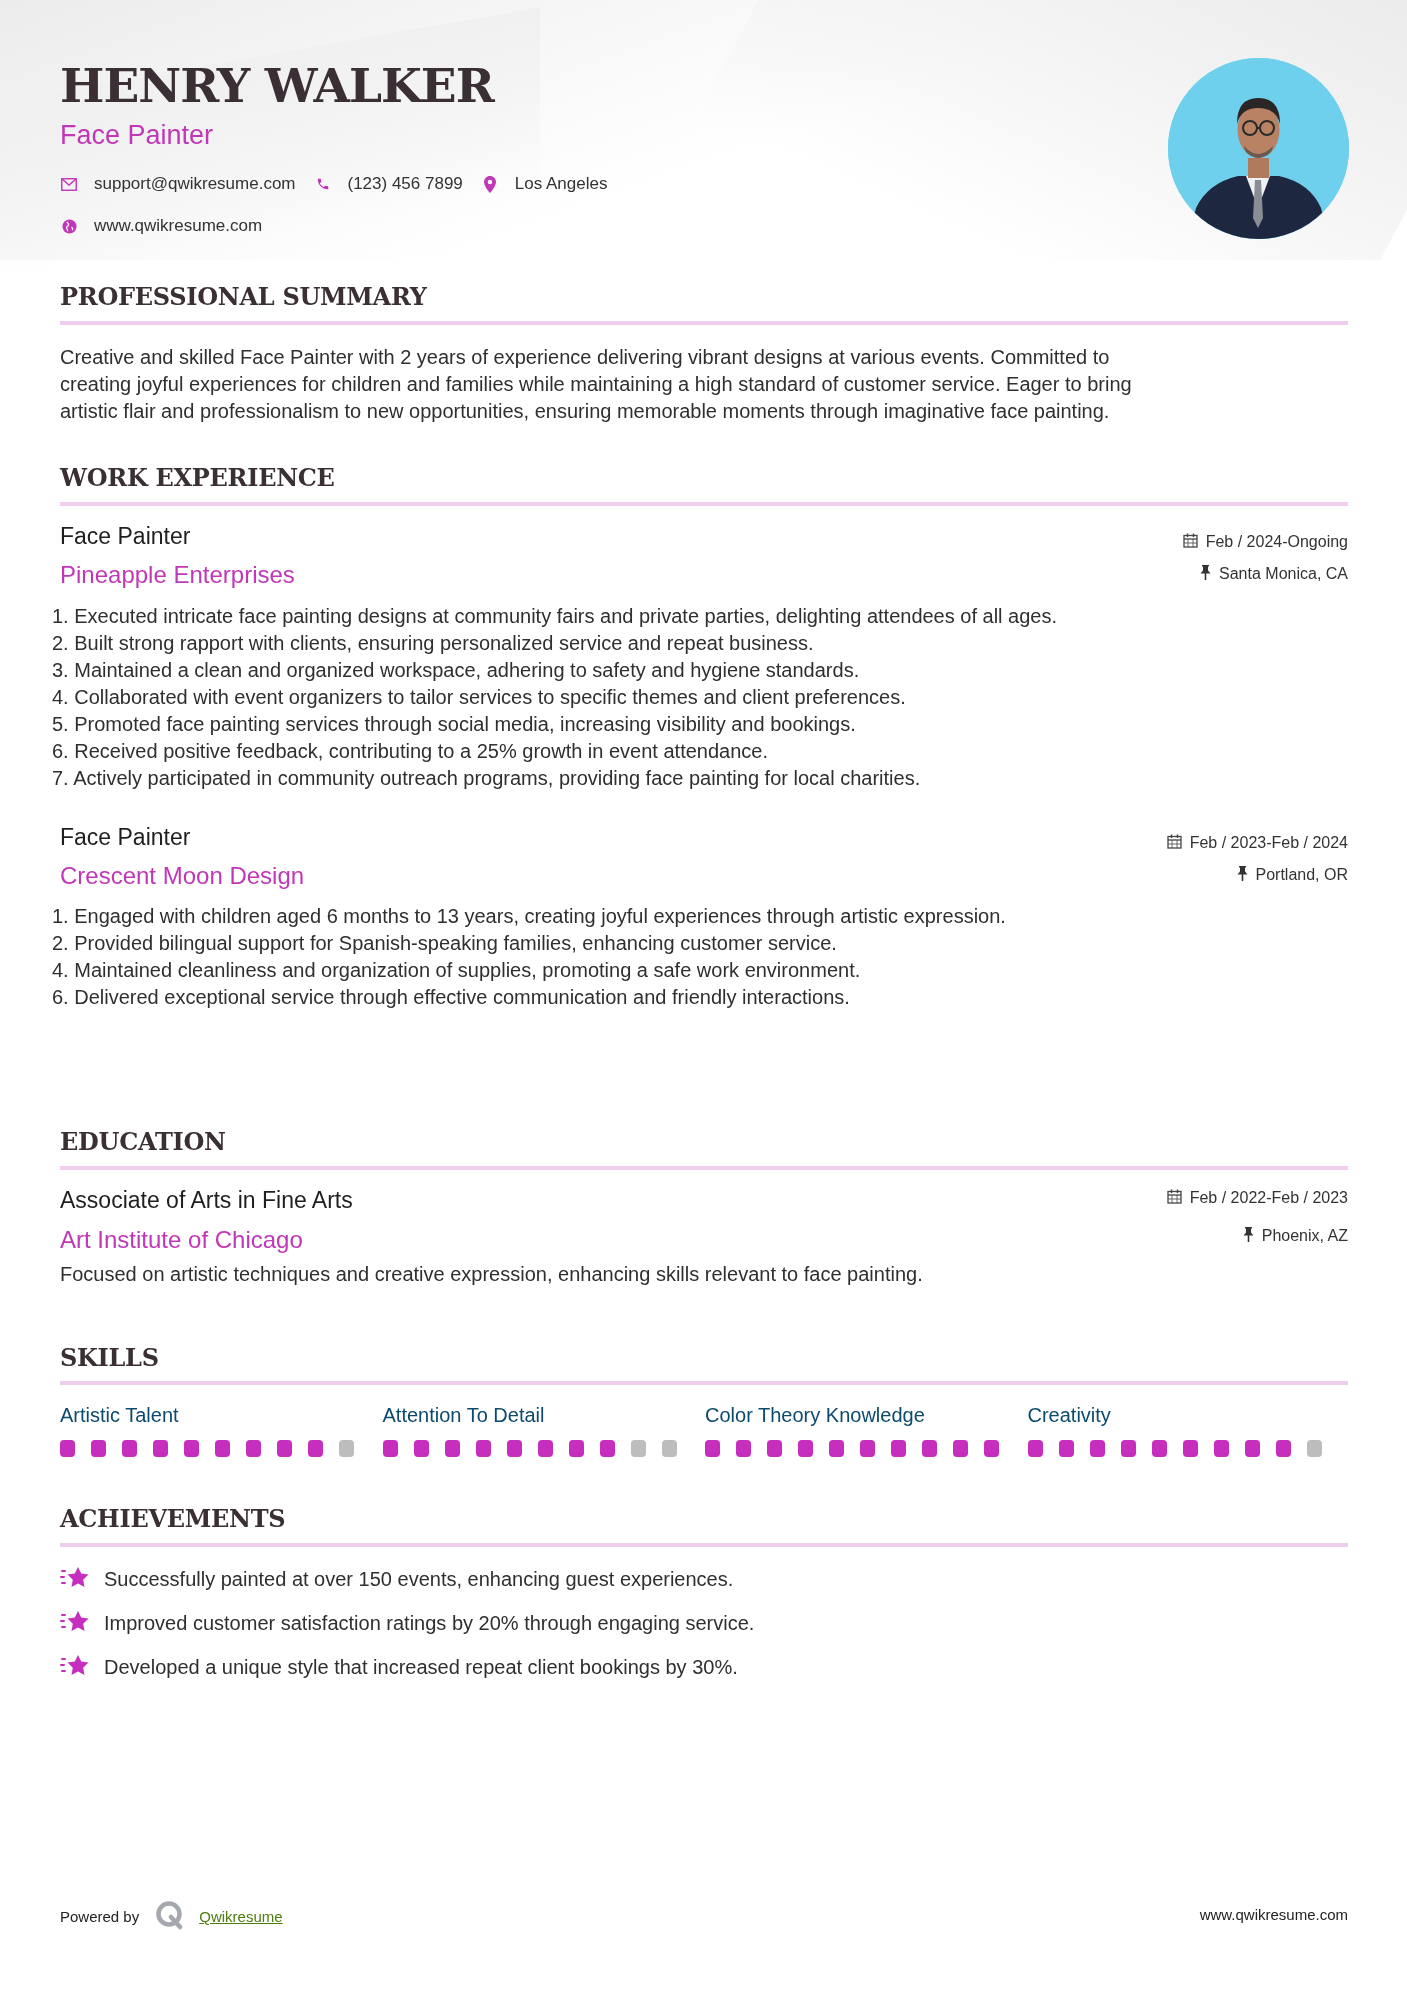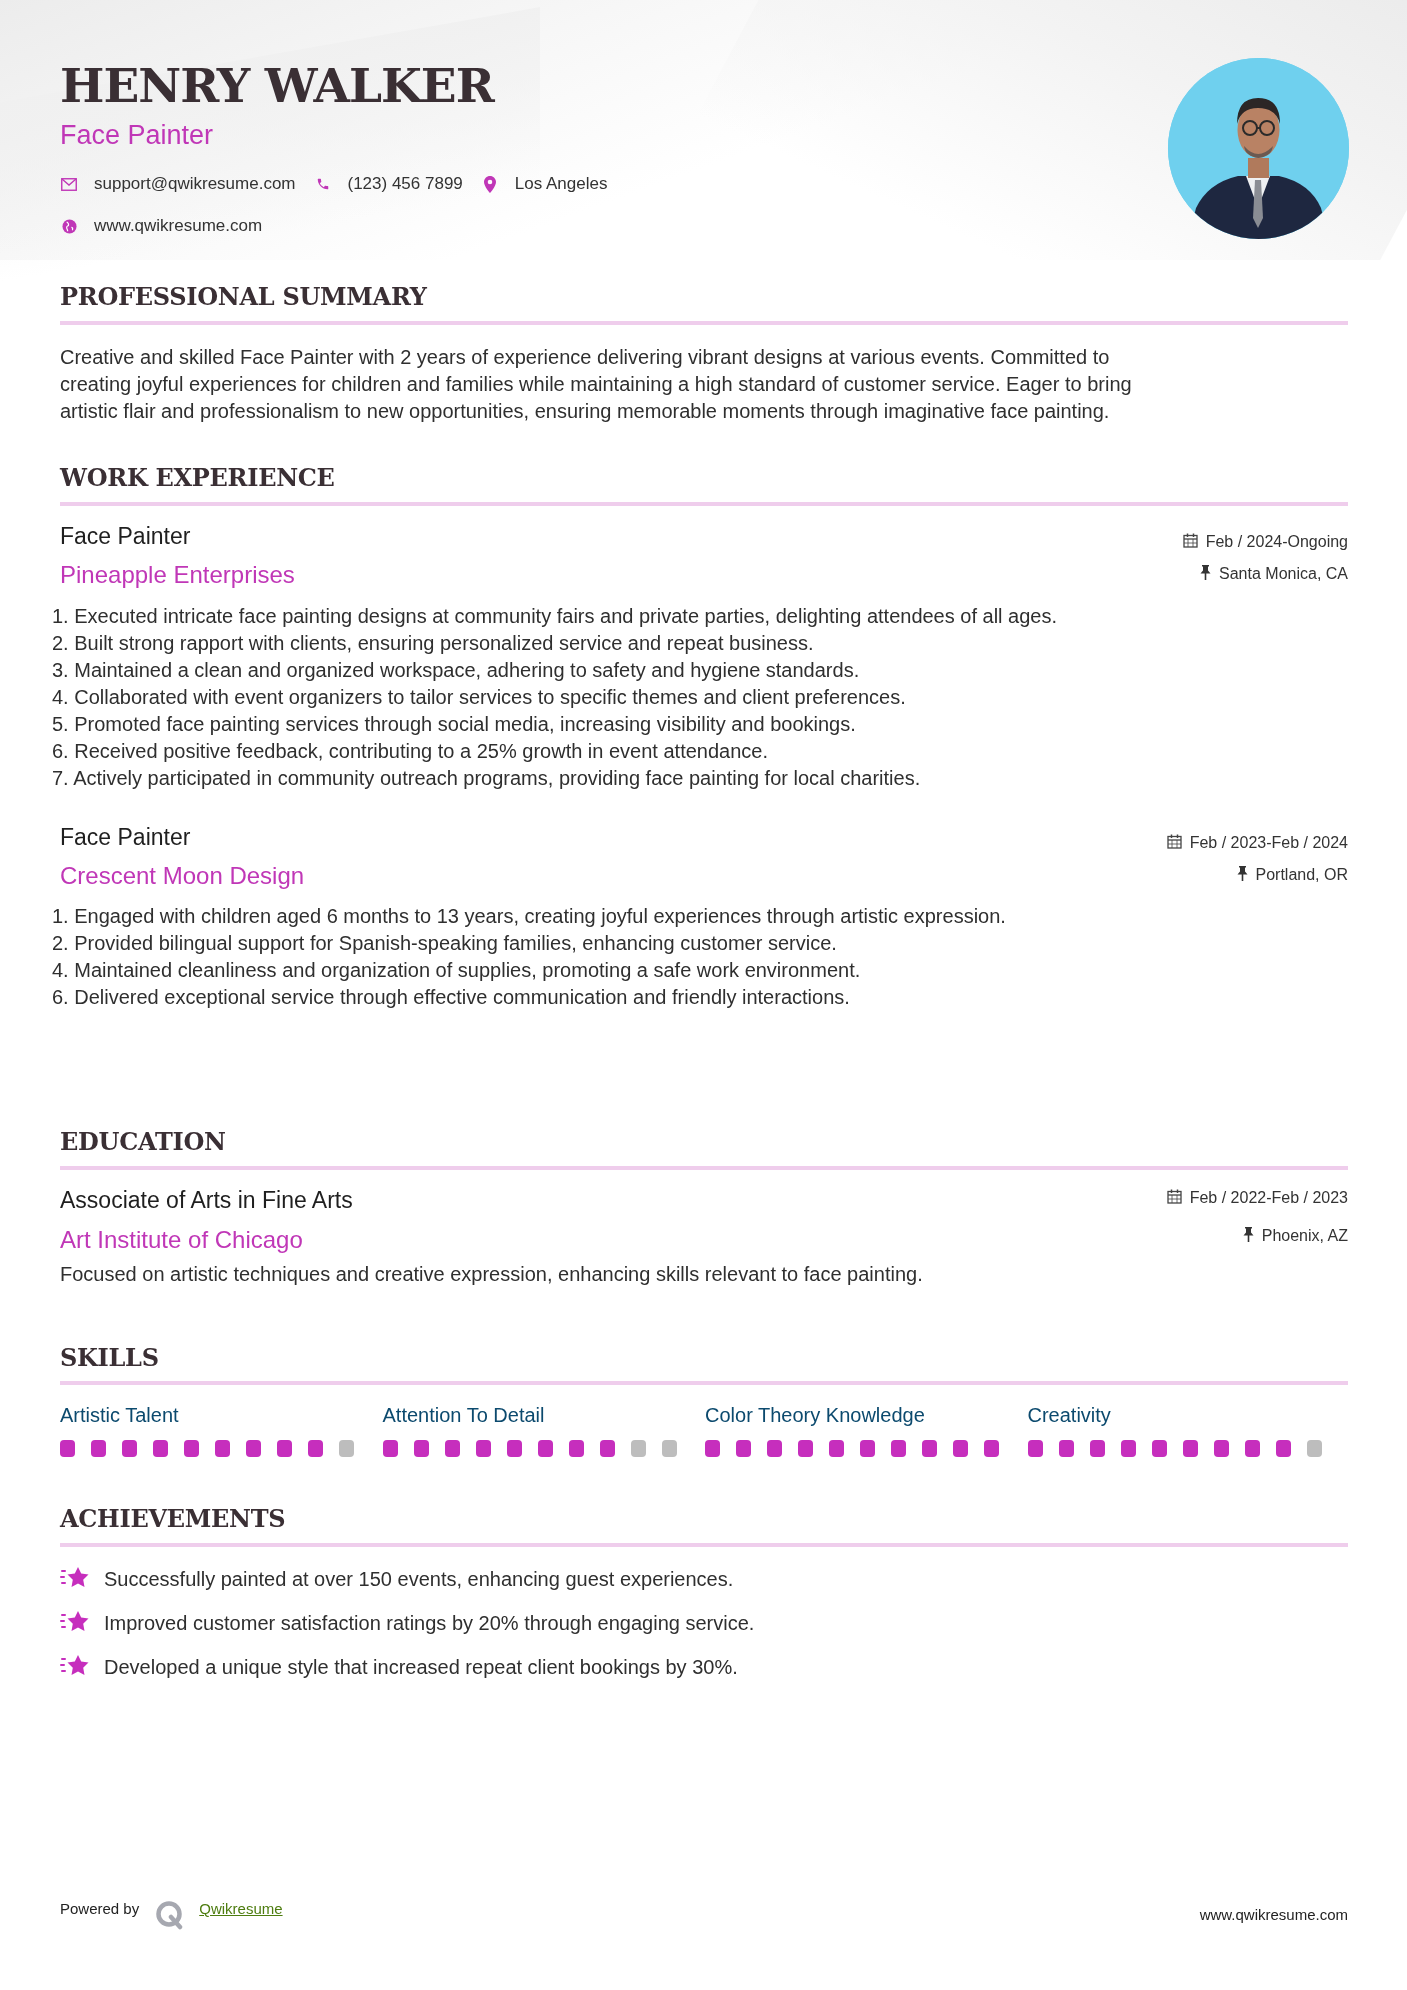--- a/index.html
+++ b/index.html
@@ -53,21 +53,21 @@
   .skill { width: 330px; }
   .skill-label { font-family: "Liberation Sans", sans-serif; font-size: 20px; color: #0c4a6e; height: 32px; }
   .dots { display: flex; gap: 16px; margin-top: 4px; }
   .dot { width: 15px; height: 17px; border-radius: 4px; background: #c62ebd; }
   .dot.off { background: #bdbdbd; }
 
   .ach { left: 60px; display: flex; align-items: center; font-family: "Liberation Sans", sans-serif;
          font-size: 20px; color: #2f2f2f; white-space: nowrap; }
   .ach .star { width: 32px; height: 26px; margin-right: 12px; position: relative; }
 
-  .footer-left { left: 60px; top: 1900px; display: flex; align-items: flex-start; font-family: "Liberation Sans", sans-serif;
+  .footer-left { left: 60px; top: 1900px; display: flex; align-items: center; font-family: "Liberation Sans", sans-serif;
                  font-size: 15px; color: #222; }
   .footer-left .q { margin: 0 14px 0 16px; }
   .footer-left a { color: #4d7c0f; text-decoration: underline; }
   .footer-right { right: 59px; top: 1906px; font-family: "Liberation Sans", sans-serif; font-size: 15px; color: #222; }
 </style>
 </head>
 <body>
 
 <div class="bg-shape bg1"></div>
 <div class="bg-shape bg2"></div>

